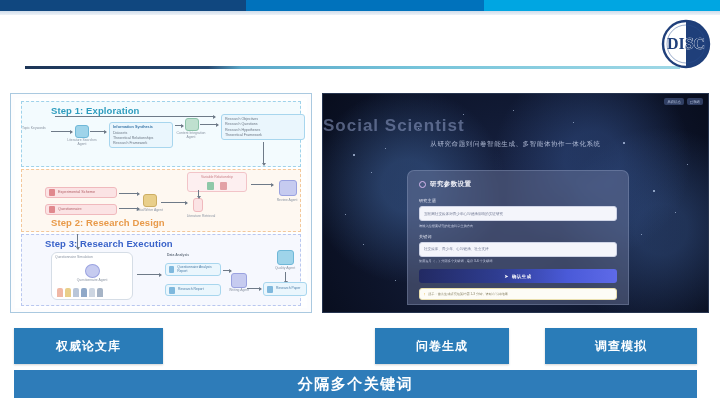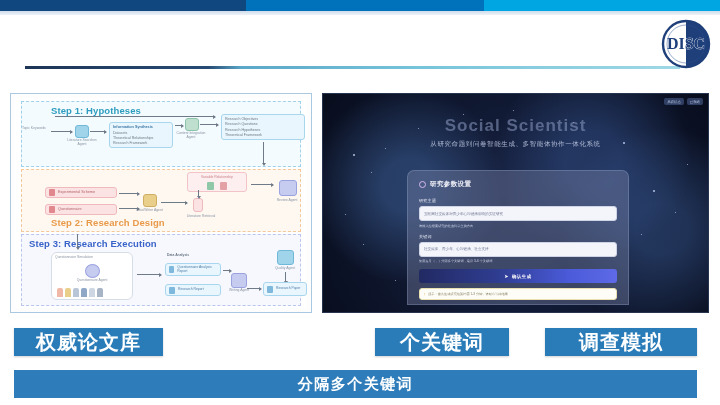--- a/index.html
+++ b/index.html
@@ -41,21 +41,21 @@
     overflow:hidden;
   }
   .fc{position:absolute;inset:4px;background:#fff;}
   .band{position:absolute;left:6px;right:6px;box-sizing:border-box;}
   .band-1{top:3px;height:66px;border:1px dashed #9fd2ea;background:#f3fbfe;}
   .band-2{top:71px;height:63px;border:1px dashed #f3c89b;background:#fef8f1;}
   .band-3{top:136px;height:72px;border:1px dashed #b9c7ef;background:#f6f8fe;}
   .step-lab{position:absolute;font-weight:bold;font-size:9.5px;letter-spacing:.1px;}
   .s1{left:36px;top:7px;color:#2e9dbf;}
   .s2{left:36px;top:75px;color:#e89a4a;margin-top:44px;}
-  .s3{left:14px;top:140px;color:#3a63c9;}
+  .s3{left:30px;top:140px;color:#3a63c9;}
 
   .node{position:absolute;box-sizing:border-box;border-radius:3px;font-size:3.6px;
         color:#6b7684;line-height:1.5;padding:2px 3px;overflow:hidden;}
   .n-blue{background:#eaf6fd;border:1px solid #a8d6ee;}
   .n-pink{background:#fbe3e4;border:1px solid #f0b9bd;}
   .n-rose{background:#fdeff0;border:1px solid #f2c4c8;}
   .n-white{background:#ffffff;border:1px solid #d5dde6;}
   .tiny{position:absolute;font-size:3.4px;color:#8b95a3;white-space:nowrap;}
   .bot{position:absolute;width:12px;height:11px;border-radius:3px;}
   .bot-c{background:#9fd4ea;border:1px solid #6fb8d8;}
@@ -79,21 +79,21 @@
   .globe{
     position:absolute;inset:0;
     background:
       radial-gradient(circle at 22% 42%, rgba(70,110,170,.45) 0 8%, rgba(20,32,62,0) 30%),
       radial-gradient(circle at 70% 30%, rgba(60,95,160,.40) 0 9%, rgba(20,32,62,0) 32%),
       radial-gradient(circle at 88% 62%, rgba(70,110,175,.35) 0 7%, rgba(20,32,62,0) 28%),
       radial-gradient(circle at 50% 55%, #1a2547 0%, #111a34 45%, #080d1d 100%);
   }
   .stars i{position:absolute;background:#cfe2ff;border-radius:50%;opacity:.75;}
   .hero-title{
-    position:absolute;left:0;right:0;top:22px;text-align:center;
+    position:absolute;left:0;right:0;top:22px;
     font-size:17px;font-weight:bold;color:#8e9cc4;opacity:.55;letter-spacing:1px;
   }
   .hero-sub{
     position:absolute;left:0;right:0;top:46px;text-align:center;
     font-size:6.5px;color:#c3cde6;opacity:.85;letter-spacing:.6px;
   }
   .topright-badge{
     position:absolute;right:5px;top:4px;display:flex;gap:3px;align-items:center;
   }
   .topright-badge span{
@@ -125,23 +125,23 @@
   .note{
     background:#fdfcf6;border:1px solid #eadfae;border-radius:3px;height:10px;
     display:flex;align-items:center;gap:3px;padding:0 4px;
     font-size:3.2px;color:#8a8467;white-space:nowrap;overflow:hidden;
   }
   .note .bang{color:#e0a92b;font-size:4px;}
 
   
   .chips{position:absolute;left:0;top:328px;width:720px;height:28px;}
   .chip{
-    position:absolute;top:0;height:28px;background:#2a7cb8;
+    position:absolute;top:0;height:36px;background:#2a7cb8;
     display:flex;align-items:center;justify-content:center;
-    color:#ffffff;font-size:20px;font-weight:bold;letter-spacing:1px;
+    color:#ffffff;font-size:12px;font-weight:bold;letter-spacing:1px;
     box-shadow:0 1px 2px rgba(0,0,0,.18);
   }
   .chip-0{left:14px;width:149px;}
   .chip-1{left:193px;width:150px;}
   .chip-2{left:375px;width:134px;}
   .chip-3{left:545px;width:152px;}
 
   .footbar{
     position:absolute;left:14px;top:370px;width:683px;height:28px;background:#2e7cb9;
     display:flex;align-items:center;justify-content:center;
@@ -173,21 +173,21 @@
       <circle cx="26" cy="26" r="23" fill="#1f3f7a" clip-path="url(#halfR)"></circle>
       <text x="26" y="31" text-anchor="middle" font-family="Liberation Serif, serif" font-size="16" font-weight="bold" fill="#1f3f7a" stroke="#ffffff" stroke-width="0.6" paint-order="stroke">DISC</text>
       <circle cx="26" cy="26" r="19" fill="none" stroke="#2a4d8f" stroke-width="0.8" opacity=".6"></circle>
     </svg>
   </div>
 
   <div class="img-left">
     <div class="fc">
 
       <div class="band band-1"></div>
-      <div class="step-lab s1">Step 1: Hypotheses</div>
+      <div class="step-lab s1">Step 1: Exploration</div>
 
       <div class="tiny" style="left:7px;top:28px;width:30px;white-space:normal;">Topic
 Keywords</div>
       <div class="bot bot-c" style="left:60px;top:27px;"></div>
       <div class="tiny" style="left:48px;top:40px;width:38px;white-space:normal;text-align:center;">Literature Searches
 Agent</div>
       <div class="arr" style="left:36px;top:33px;width:21px;"></div>
 
       <div class="node n-blue" style="left:94px;top:24px;width:64px;height:26px;">
         <b style="color:#3a77a8;font-size:3.8px;">Information Synthesis</b>
@@ -344,19 +344,19 @@
 
       <div class="note">
         <span class="bang">!</span>
         <span>提示：首次生成研究框架约需 1-3 分钟，请耐心等待结果</span>
       </div>
     </div>
   </div>
 
   <div class="chips">
     <div class="chip chip-0">权威论文库</div>
-    <div class="chip chip-2">个关键词</div>
+    <div class="chip chip-2">问卷生成</div>
     <div class="chip chip-3">调查模拟</div>
   </div>
 
   <div class="footbar">分隔多个关键词</div>
 
 </div>
 
 </body></html>

